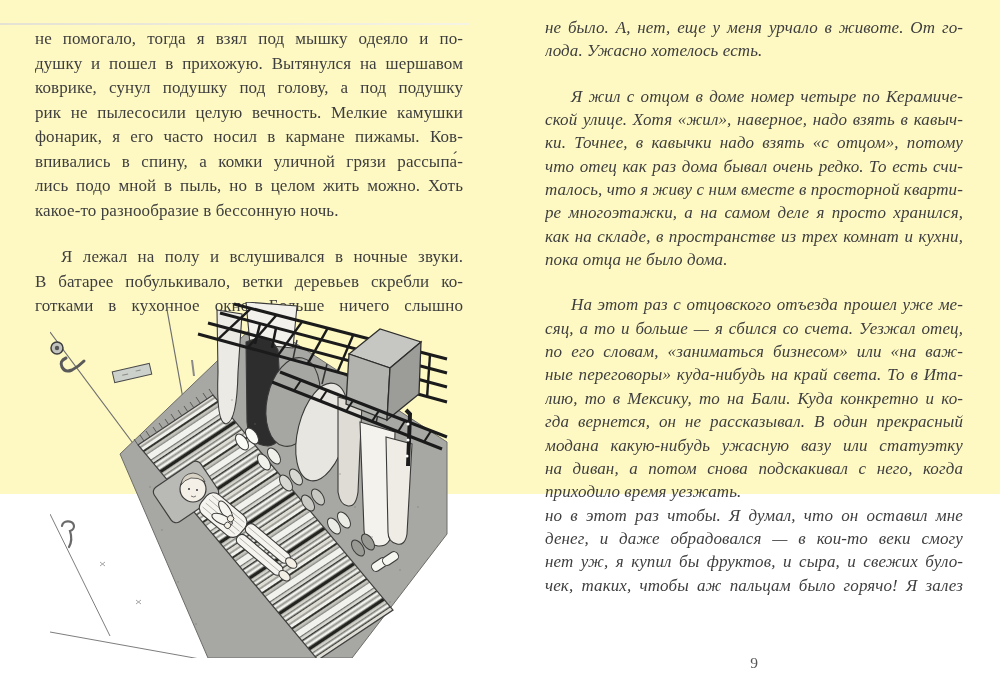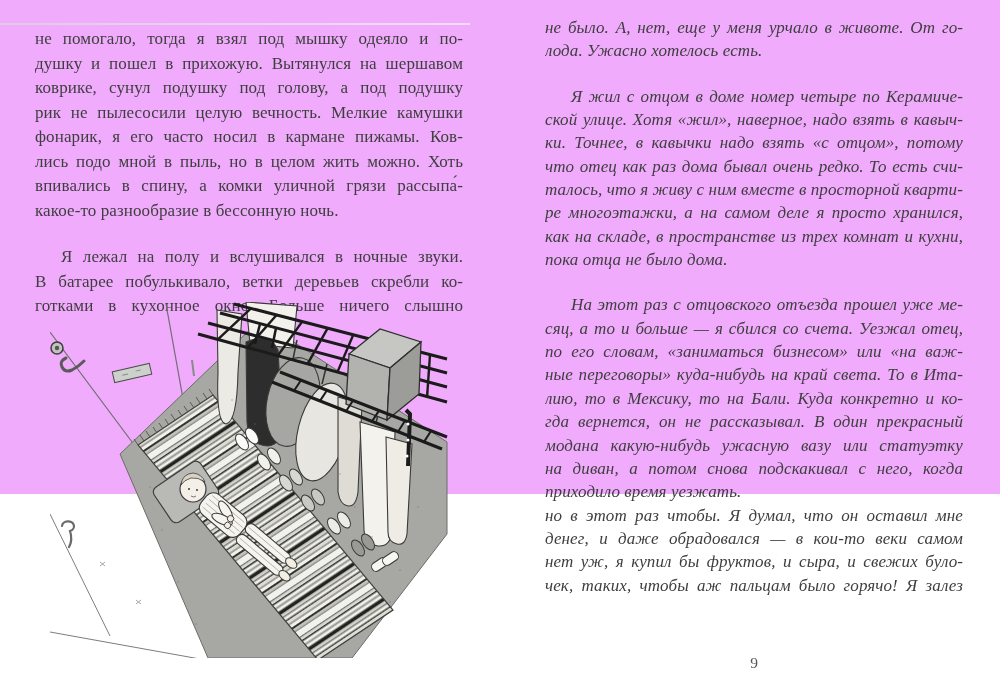--- a/index.html
+++ b/index.html
@@ -1,21 +1,21 @@
 <!DOCTYPE html>
 <html><head>
 <meta charset="utf-8">
 <style>
   html,body{margin:0;padding:0;}
   body{
     width:1000px;height:692px;background:#ffffff;
     font-family:"Liberation Serif","DejaVu Serif",serif;
     color:#3e3e3e;overflow:hidden;
   }
-  .spread{position:relative;width:1000px;height:494px;background:#f0abfc;}
+  .spread{position:relative;width:1000px;height:494px;background:#fef9c3;}
   .page-edge{position:absolute;left:0;top:23px;width:470px;height:2px;
     background:linear-gradient(to right,#d9d9d9,#f2f2f2);opacity:.7;}
   .page{position:absolute;}
   .page-left{left:35px;top:27px;width:428px;}
   .page-right{left:545px;top:16px;width:418px;}
   .line{
     font-size:17px;line-height:24.5px;height:24.5px;overflow:hidden;
     text-align:justify;text-align-last:justify;letter-spacing:.1px;
   }
   .page-right .line{font-size:17px;line-height:23.35px;height:23.35px;font-style:italic;}
@@ -32,22 +32,22 @@
 
 <div class="spread">
   <div class="page-edge"></div>
 
   <div class="page page-left">
     <div class="line">не помогало, тогда я взял под мышку одеяло и по-</div>
     <div class="line">душку и пошел в прихожую. Вытянулся на шершавом</div>
     <div class="line">коврике, сунул подушку под голову, а под подушку</div>
     <div class="line">рик не пылесосили целую вечность. Мелкие камушки</div>
     <div class="line">фонарик, я его часто носил в кармане пижамы. Ков-</div>
+    <div class="line">впивались в спину, а комки уличной грязи рассыпа́-</div>
     <div class="line">лись подо мной в пыль, но в целом жить можно. Хоть</div>
-    <div class="line">впивались в спину, а комки уличной грязи рассыпа́-</div>
     <div class="line end">какое-то разнообразие в бессонную ночь.</div>
     <div class="line indent">Я лежал на полу и вслушивался в ночные звуки.</div>
     <div class="line">В батарее побулькивало, ветки деревьев скребли ко-</div>
     <div class="line">готками в кухонное окно. Больше ничего слышно</div>
   </div>
 
   <div class="illustration">
     <svg width="400" height="356" viewBox="0 0 400 356">
       <defs>
         <pattern id="rugStripes" width="12" height="46" patternUnits="userSpaceOnUse" patternTransform="rotate(-33.7)">
@@ -222,19 +222,19 @@
     <div class="line indent">На этот раз с отцовского отъезда прошел уже ме-</div>
     <div class="line">сяц, а то и больше — я сбился со счета. Уезжал отец,</div>
     <div class="line">по его словам, «заниматься бизнесом» или «на важ-</div>
     <div class="line">ные переговоры» куда-нибудь на край света. То в Ита-</div>
     <div class="line">лию, то в Мексику, то на Бали. Куда конкретно и ко-</div>
     <div class="line">гда вернется, он не рассказывал. В один прекрасный</div>
     <div class="line">модана какую-нибудь ужасную вазу или статуэтку</div>
     <div class="line">на диван, а потом снова подскакивал с него, когда</div>
     <div class="line end">приходило время уезжать.</div>
     <div class="line">но в этот раз чтобы. Я думал, что он оставил мне</div>
-    <div class="line">денег, и даже обрадовался — в кои-то веки самом</div>
+    <div class="line">денег, и даже обрадовался — в кои-то веки смогу</div>
     <div class="line">нет уж, я купил бы фруктов, и сыра, и свежих було-</div>
     <div class="line">чек, таких, чтобы аж пальцам было горячо! Я залез</div>
   </div>
 
   <div class="pagenum">9</div>
 </div>
 
 </body></html>

